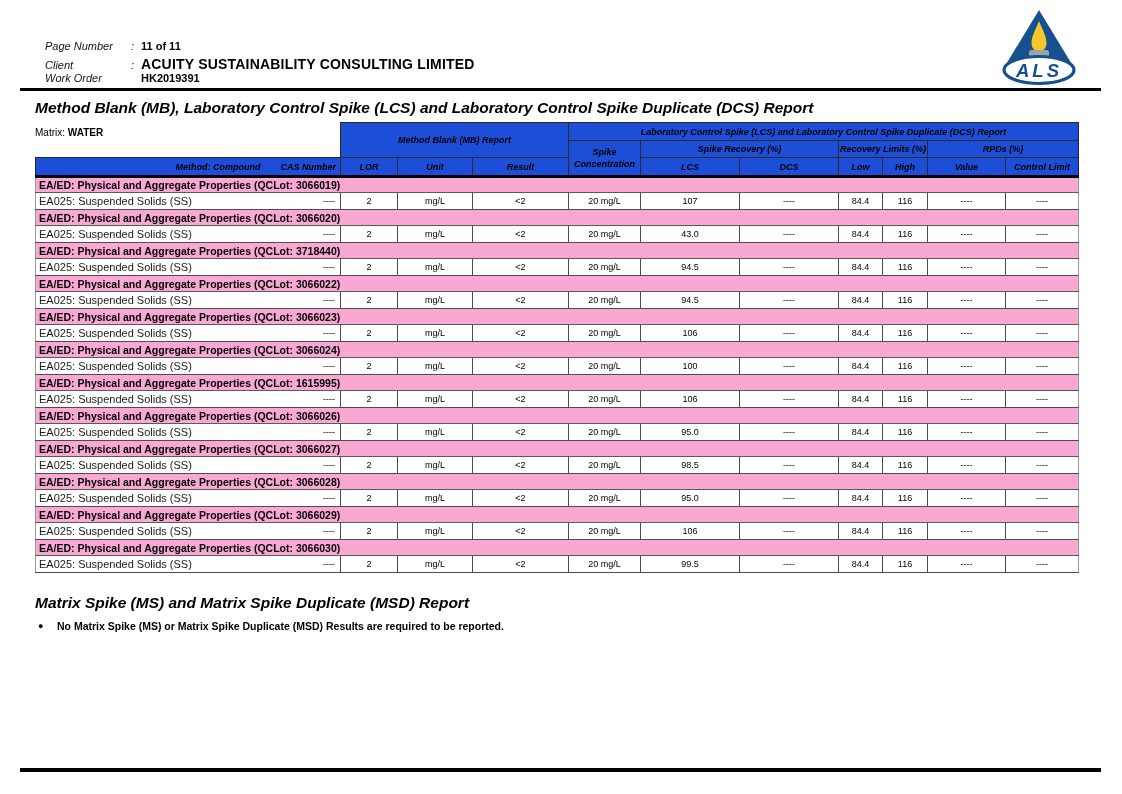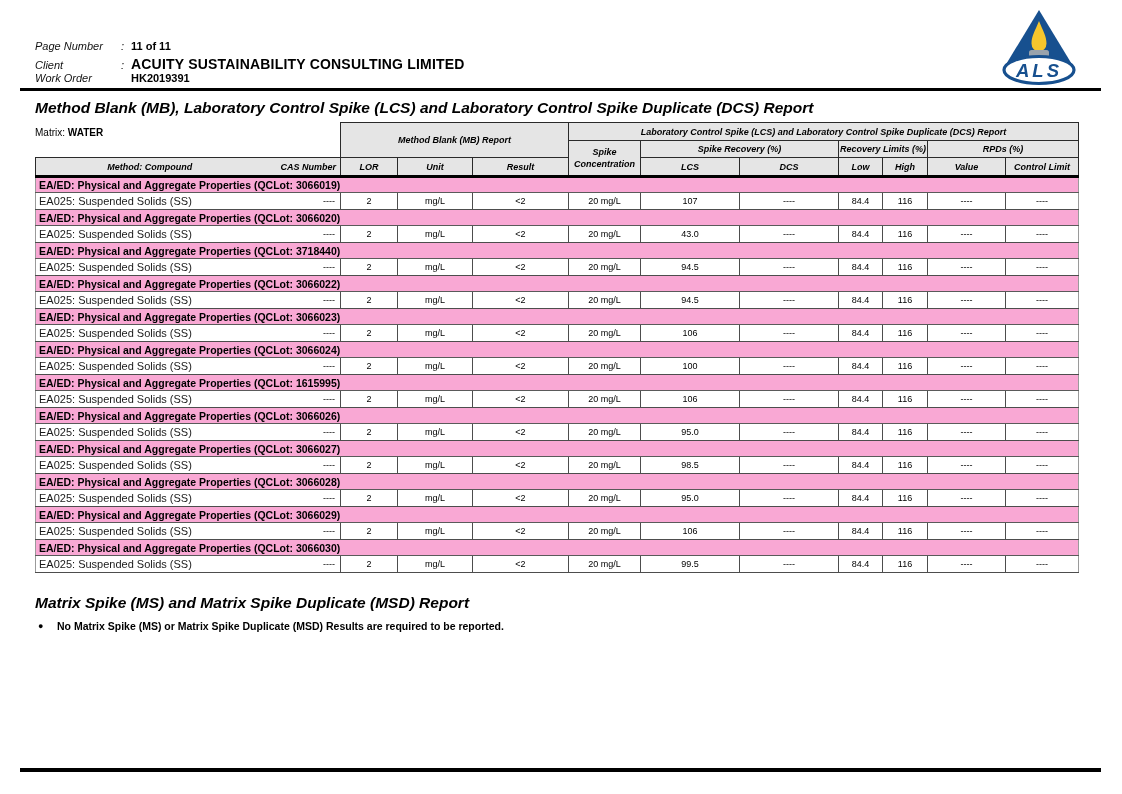--- a/index.html
+++ b/index.html
@@ -1,21 +1,21 @@
 <!DOCTYPE html>
 <html><head>
 <meta charset="utf-8">
 <style>
   * { margin:0; padding:0; box-sizing:border-box; }
   html,body { background:#fff; }
   body { font-family:"Liberation Sans","DejaVu Sans",sans-serif; color:#000; }
   .page { position:relative; width:1122px; height:794px; background:#fff; overflow:hidden; }
 
   
-  .lh-row { position:absolute; left:35px; font-size:11px; white-space:nowrap; }
+  .lh-row { position:absolute; left:45px; font-size:11px; white-space:nowrap; }
   .lh-label { display:inline-block; width:86px; font-style:italic; color:#111; }
   .lh-colon { display:inline-block; width:10px; font-style:italic; }
   .lh-value { font-weight:bold; }
   .lh-value.small { font-size:14px; letter-spacing:.2px; }
   .rule { position:absolute; left:20px; width:1081px; background:#000; }
   .rule-top { top:88px; height:3px; }
   .rule-bottom { top:768px; height:4px; }
 
   .logo { position:absolute; left:998px; top:8px; width:82px; height:80px; }
 
@@ -23,25 +23,25 @@
   .sec-title { position:absolute; left:35px; font-size:15.5px; font-weight:bold; font-style:italic; white-space:nowrap; }
   .matrix-line { position:absolute; left:35px; top:127px; font-size:10px; z-index:3; }
   .matrix-line b { font-weight:bold; }
 
   
   .qc-wrap { position:absolute; left:35px; top:122px; }
   table.qc { border-collapse:collapse; table-layout:fixed; width:1043px; }
   table.qc td { overflow:hidden; white-space:nowrap; vertical-align:middle; }
 
   tr.ha { height:18px; } tr.hb { height:17px; } tr.hc { height:19px; }
-  td.h { border:1px solid #2a2a2a; font-size:9px; font-weight:bold; font-style:italic; text-align:center; background:#e5e5e5; }
+  td.h { border:1px solid #2a2a2a; font-size:9px; font-weight:bold; font-style:italic; text-align:center; background:#1d4ed8; }
   td.blank { border:none; background:transparent; }
   tr.hc td { border-bottom:3px solid #000; }
   td.spikecell { line-height:12px; border-bottom:3px solid #000; }
-  td.h.compound-h { text-align:center; padding-left:3px; }
+  td.h.compound-h { text-align:right; padding-left:3px; }
   td.h.cas-h { text-align:right; padding-right:4px; border-left:none; }
   td.h.compound-h { border-right:none; }
 
   tr.grp { height:16px; }
   tr.grp td { background:#f9a8d4; font-size:10.5px; font-weight:bold; padding:0 0 0 3px;
               border-left:1px solid #9a9a9a; border-right:1px solid #9a9a9a;
               border-top:1px solid #c2c2c2; border-bottom:1px solid #5a5a5a; }
   tr.dat { height:17px; }
   tr.dat td { background:#fff; border:1px solid #4d4d4d; font-size:9px; text-align:center; }
   tr.dat td.c-compound { text-align:left; font-size:11px; padding-left:3px; border-right:none; border-left:1px solid #9a9a9a; color:#1a1a1a; }

